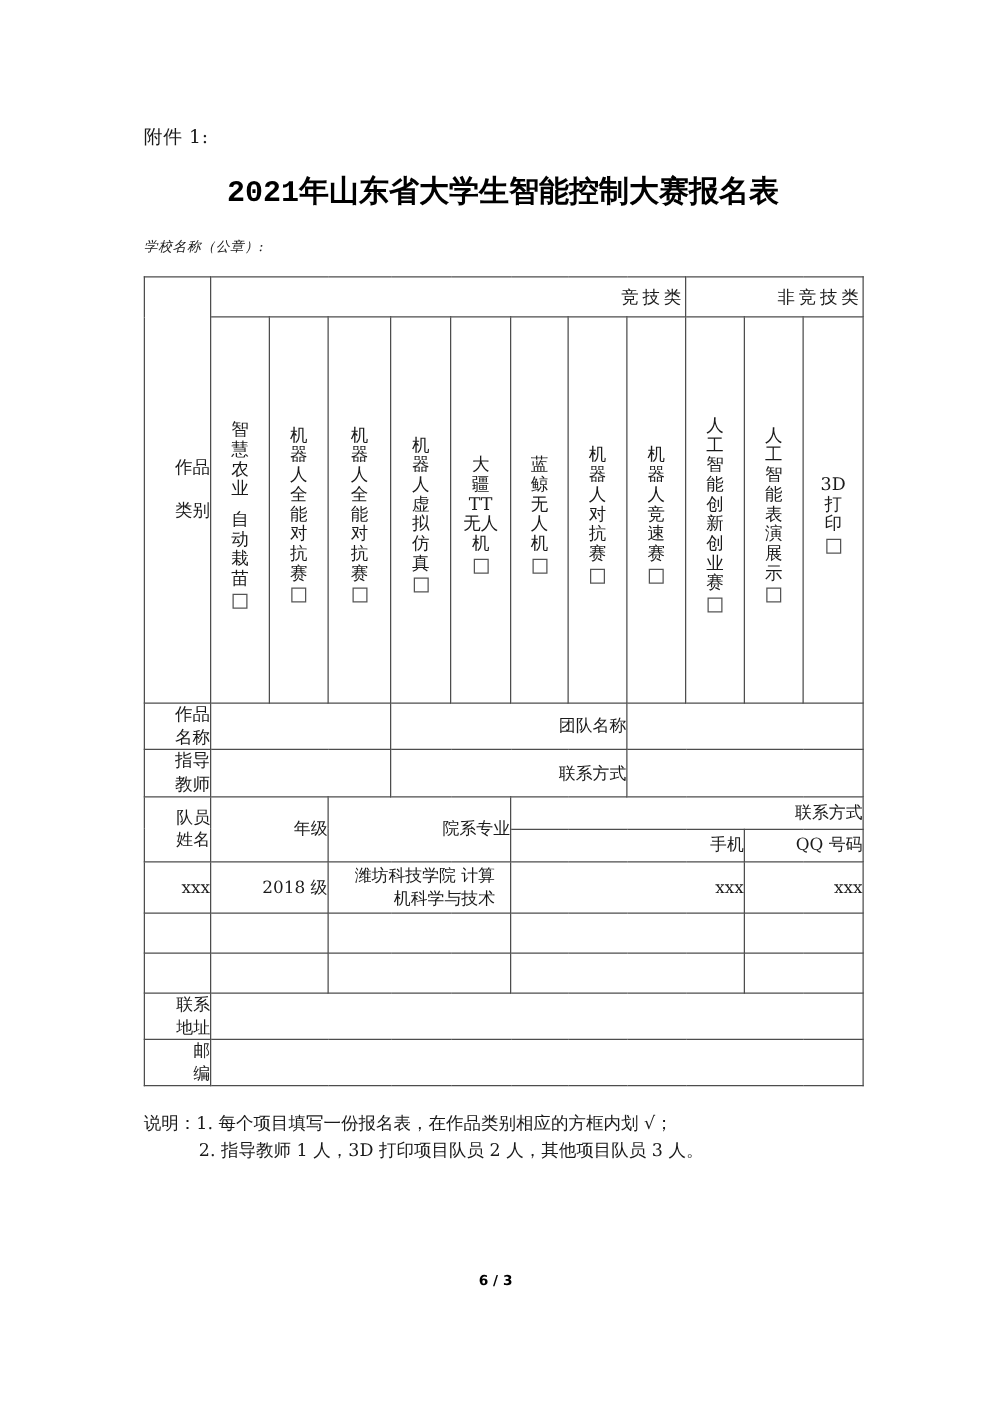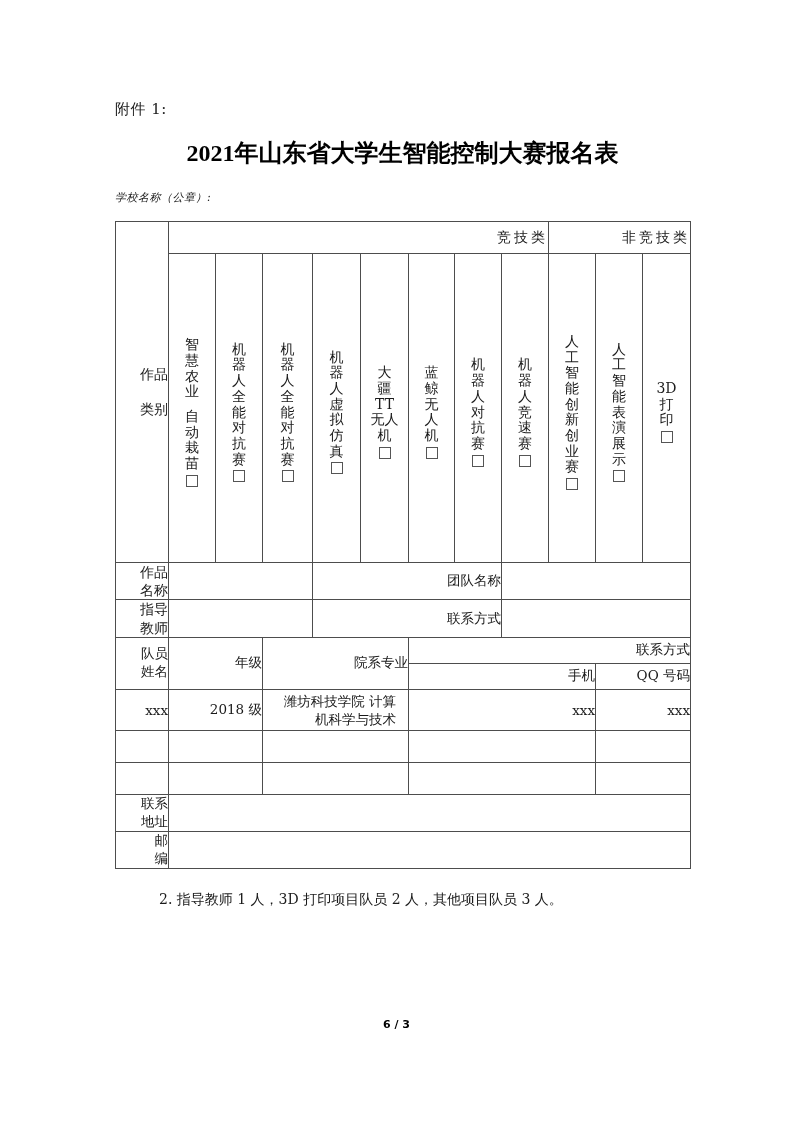--- a/index.html
+++ b/index.html
@@ -32,21 +32,21 @@
     letter-spacing: 0.5px;
     text-align: right;
   }
 
   .doc-title {
     position: absolute;
     left: 115px;
     top: 137px;
     width: 575px;
     text-align: center;
-    font-family: Liberation Serif, serif;
+    font-family: Liberation Mono, monospace;
     font-size: 24px;
     font-weight: bold;
     letter-spacing: 0px;
     color: #000;
   }
 
   .school-line {
     position: absolute;
     left: 115px;
     top: 190px;
@@ -402,18 +402,19 @@
       <td class="stacklbl">
         <div>邮</div>
         <div>编</div>
       </td>
       <td colspan="11"></td>
     </tr>
   </tbody>
     </table>
 
   <div class="notes">
+    <div>说明：1. 每个项目填写一份报名表，在作品类别相应的方框内划 √；</div>
     <div class="n-line2">2. 指导教师 1 人，3D 打印项目队员 2 人，其他项目队员 3 人。</div>
   </div>
 
   <div class="page-number">6 / 3</div>
 
 </div>
 
 </body></html>

